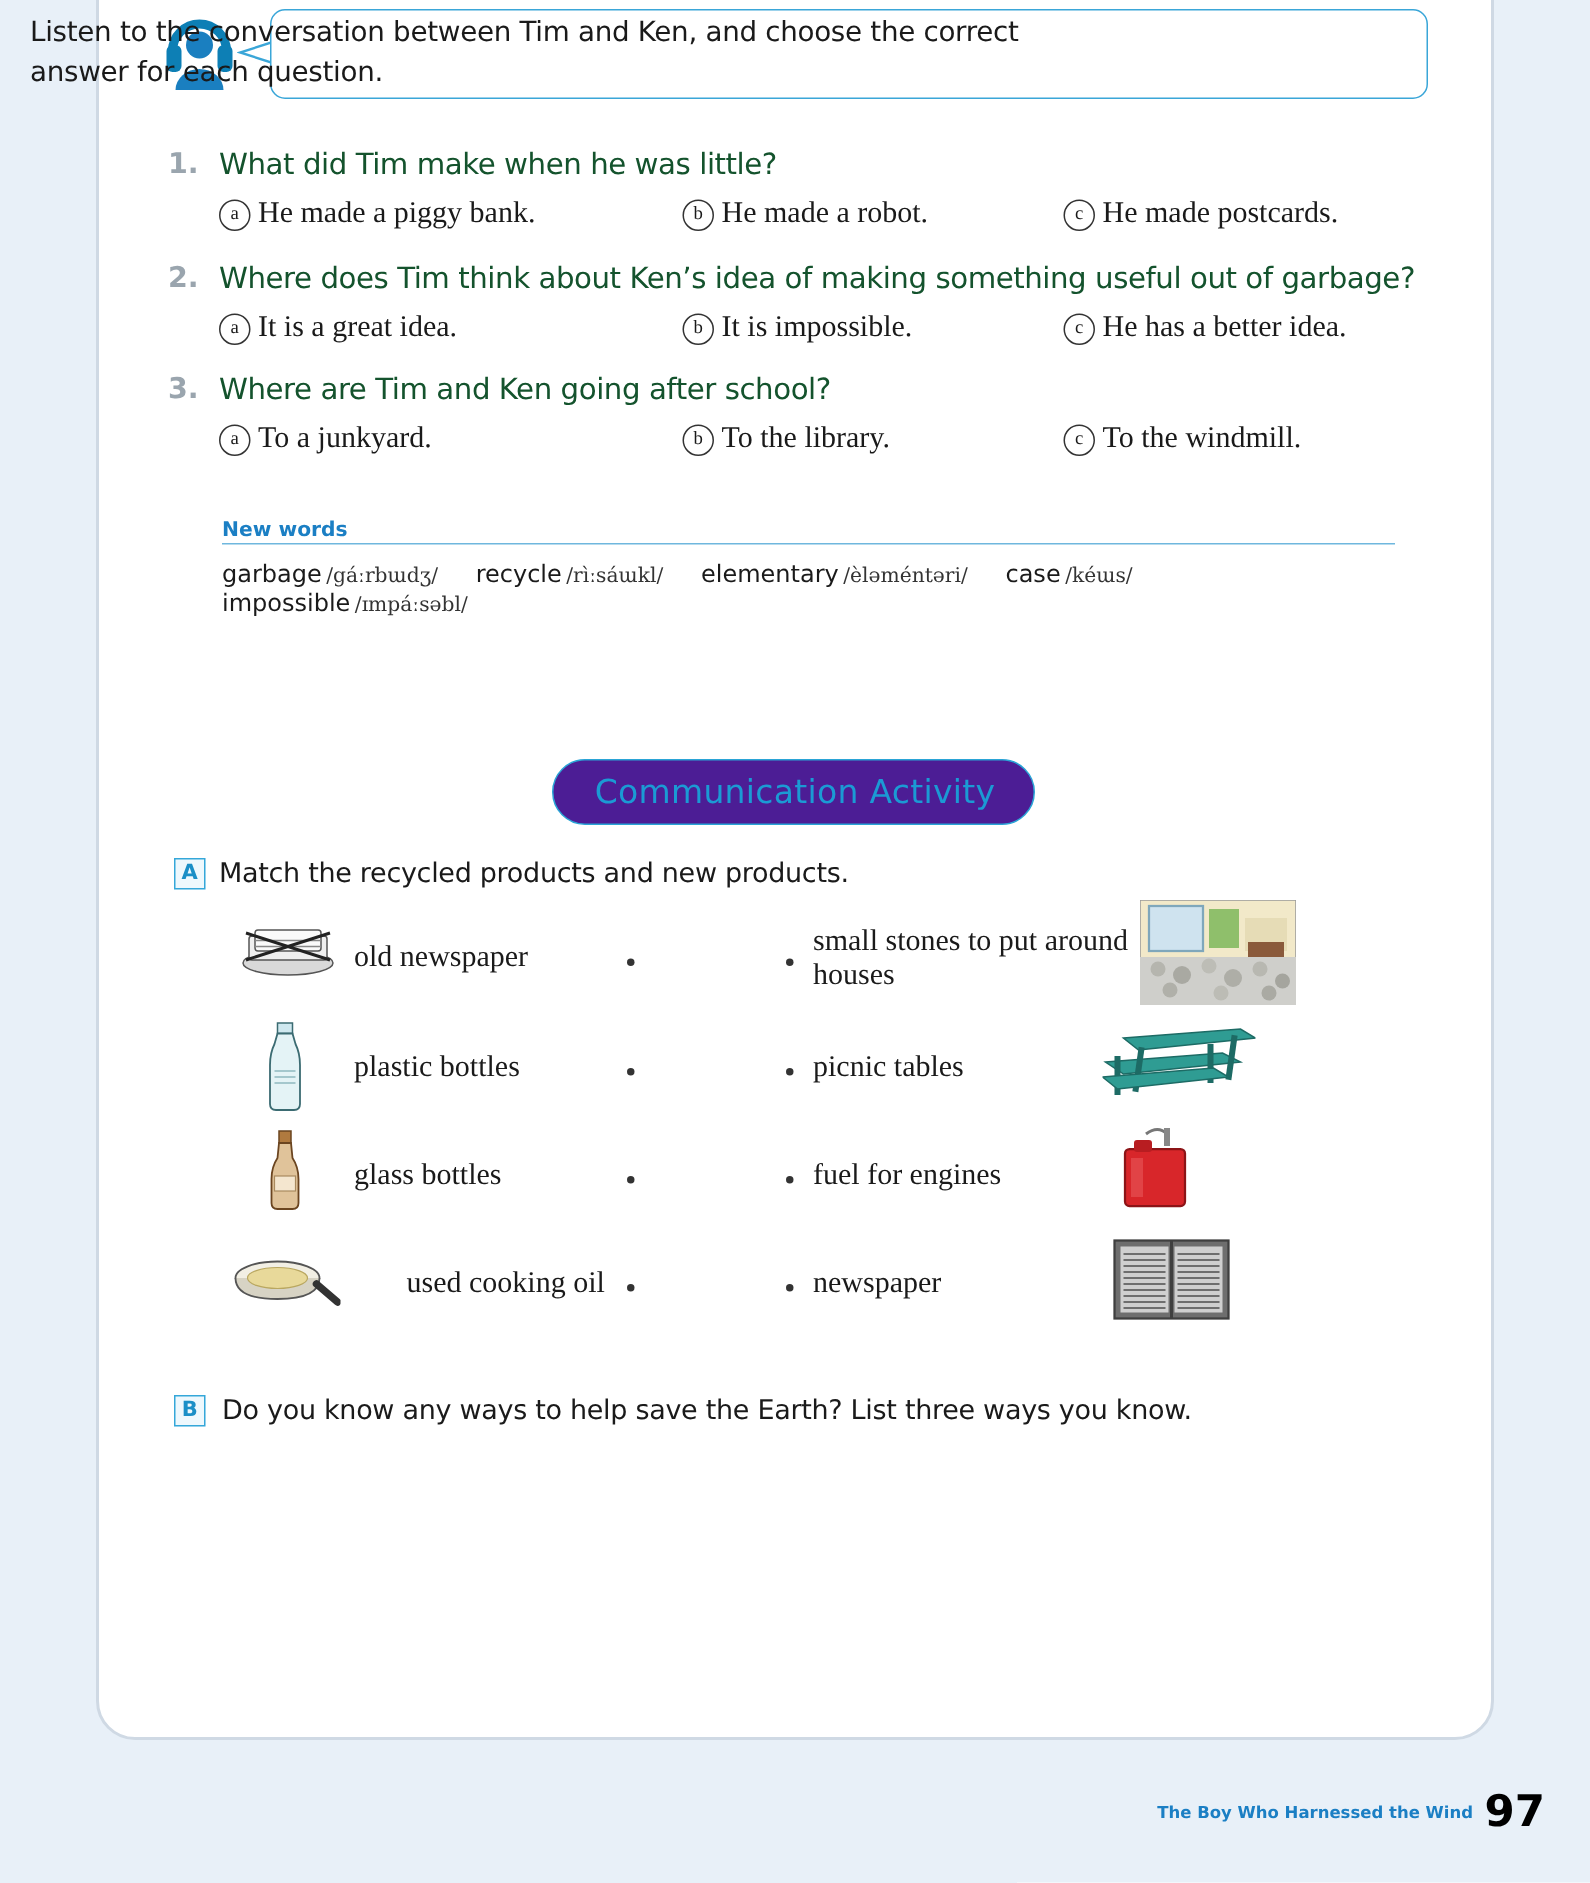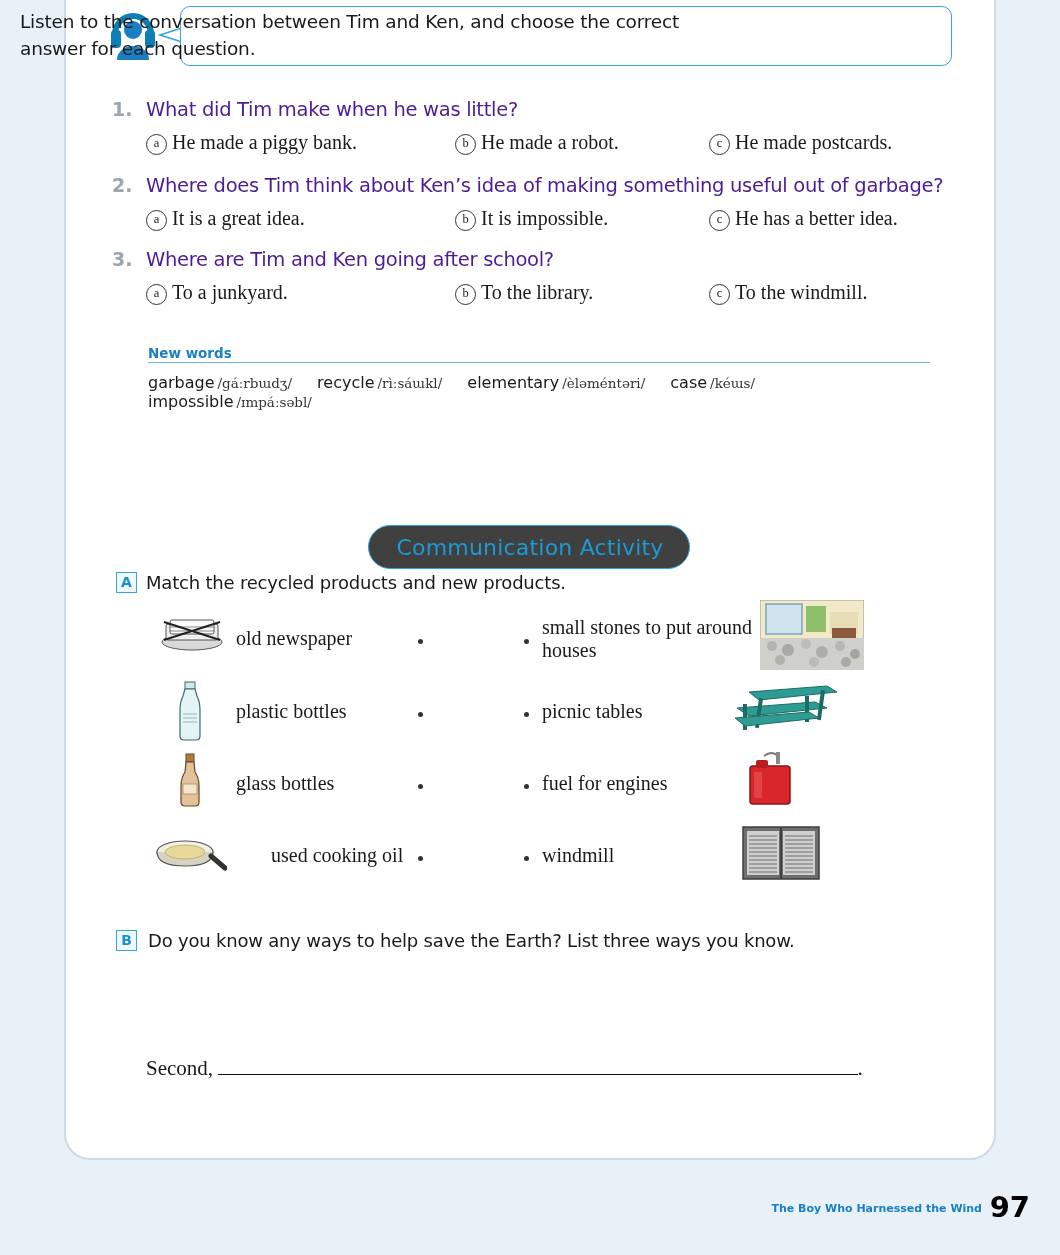--- a/index.html
+++ b/index.html
@@ -84,21 +84,21 @@
     font-size: 19px;
     font-weight: bold;
     color: #9aa5ae;
     font-family: "DejaVu Sans", sans-serif;
   }
   .q-text {
     position: absolute;
     left: 34px;
     top: 0;
     font-size: 19.5px;
-    color: #4c1d95;
+    color: #14532d;
     font-family: "DejaVu Sans", sans-serif;
     letter-spacing: -0.3px;
     white-space: nowrap;
   }
   .opt {
     position: absolute;
     font-size: 20px;
     color: #1a1a1a;
     font-family: "Liberation Serif", serif;
     white-space: nowrap;
@@ -153,27 +153,27 @@
     font-family: "DejaVu Serif", serif;
     font-size: 13.5px;
     color: #333;
     margin-left: 3px;
   }
 
   
   .comm-badge {
     position: absolute;
     left: 368px;
-    top: 525px;
+    top: 506px;
     width: 322px;
     height: 44px;
     border: 1.8px solid #2aa4d6;
     border-radius: 22px;
     box-sizing: border-box;
-    background: #404040;
+    background: #4c1d95;
   }
   .comm-badge-text {
     position: absolute;
     left: 0;
     top: 9px;
     width: 322px;
     text-align: center;
     font-size: 22px;
     color: #1b9ad4;
     font-family: "DejaVu Sans", sans-serif;
@@ -424,41 +424,37 @@
     <svg width="56" height="58" viewBox="0 0 56 58">
       <path d="M20 8 q8 -6 14 0" fill="none" stroke="#777" stroke-width="2"></path>
       <rect x="32" y="4" width="4" height="12" fill="#888"></rect>
       <rect x="6" y="18" width="40" height="38" rx="3" fill="#d8262a" stroke="#8c1417" stroke-width="1.5"></rect>
       <rect x="12" y="12" width="12" height="8" rx="2" fill="#b81d21"></rect>
       <rect x="10" y="24" width="8" height="26" fill="#e8575a" opacity="0.6"></rect>
     </svg>
   </div>
 
   <div class="dot" style="left:524px; top:856px;"></div>
-  <div class="match-right-label" style="left:542px; top:844px;">windmill</div>
+  <div class="match-right-label" style="left:542px; top:844px;">newspaper</div>
   <div style="position:absolute; left:742px; top:826px;">
     <svg width="78" height="54" viewBox="0 0 78 54">
       <rect x="1" y="1" width="76" height="52" fill="#6e6e6e" stroke="#3f3f3f" stroke-width="1.5"></rect>
       <rect x="5" y="5" width="32" height="44" fill="#cfcfcf"></rect>
       <rect x="41" y="5" width="32" height="44" fill="#cfcfcf"></rect>
       <g stroke="#6e6e6e" stroke-width="1.2">
         <path d="M7 10 L35 10 M7 14 L35 14 M7 18 L35 18 M7 22 L35 22 M7 26 L35 26 M7 30 L35 30 M7 34 L35 34 M7 38 L35 38 M7 42 L35 42 M7 46 L35 46"></path>
         <path d="M43 10 L71 10 M43 14 L71 14 M43 18 L71 18 M43 22 L71 22 M43 26 L71 26 M43 30 L71 30 M43 34 L71 34 M43 38 L71 38 M43 42 L71 42 M43 46 L71 46"></path>
       </g>
       <rect x="38" y="1" width="2" height="52" fill="#3f3f3f"></rect>
     </svg>
   </div>
 
   <div class="sec-letter" style="left:116px; top:930px;">B</div>
   <div class="sec-text" style="left:148px; top:930px;">Do you know any ways to help save the Earth?  List three ways you know.</div>
 
 
 
-  <div style="position:absolute; left:146px; top:1054px; width:770px;">
-    <span class="write-line" style="position:static;">Second,</span>
-    <span style="display:inline-block; width:640px; border-bottom:1.6px solid #111; height:20px;"></span><span class="write-line" style="position:static;">.</span>
-  </div>
 
 
   <div class="footer-text">The Boy Who Harnessed the Wind</div>
   <div class="footer-page">97</div>
 
 </div>
 
 </body></html>

